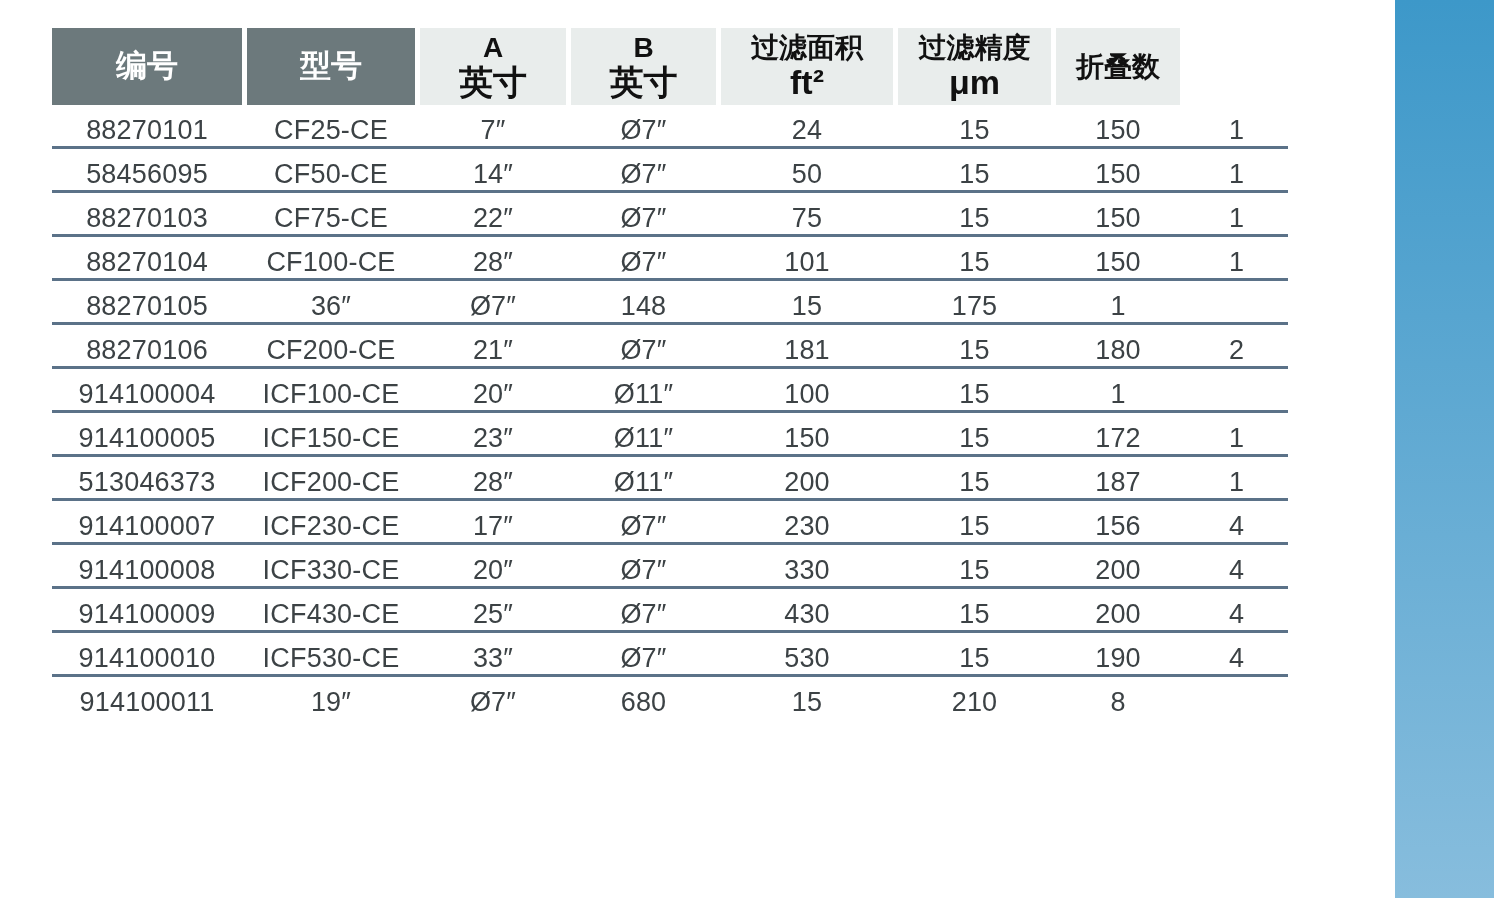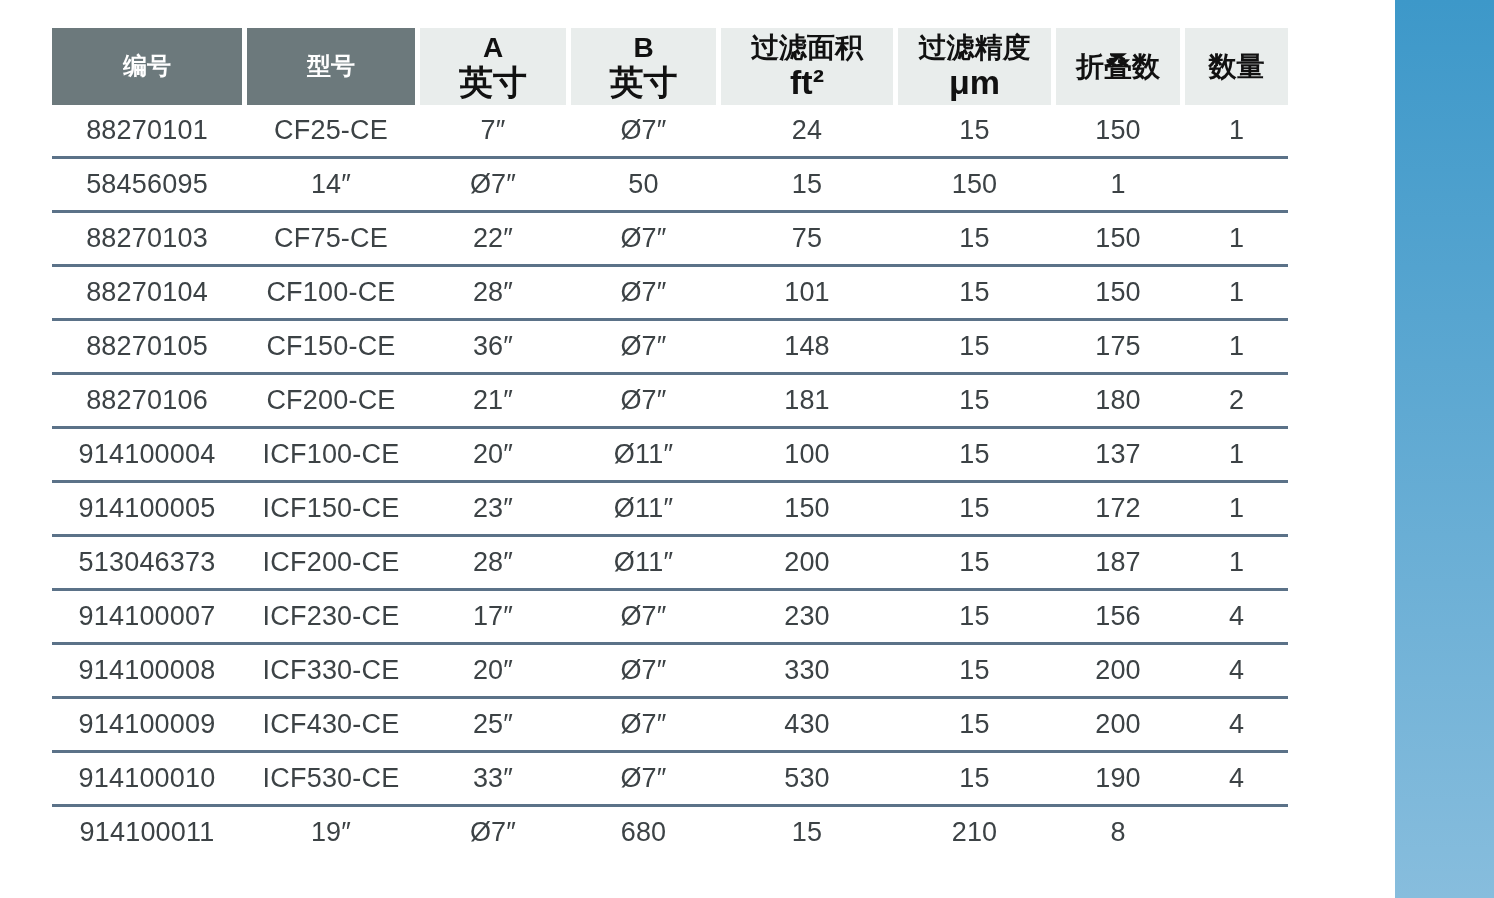--- a/index.html
+++ b/index.html
@@ -38,32 +38,32 @@
     flex-direction: column;
     align-items: center;
     justify-content: center;
     text-align: center;
     font-weight: bold;
     line-height: 1.12;
   }
   .th.dark {
     background: var(--header-dark, #6c797c);
     color: #ffffff;
-    font-size: 24px;
+    font-size: 31px;
   }
   .th.light {
     background: var(--header-light, #e9edec);
     color: #111111;
     font-size: 28px;
   }
   .th-sub { font-size: 34px; }
   .th-sub:empty { display: none; }
   .tbody { width: 100%; }
   .trow {
-    height: 54px;
+    height: 44px;
     border-bottom: 3px solid var(--divider, #5b7288);
   }
   .trow:last-child { border-bottom: none; }
   .td {
     height: 51px;
     display: flex;
     align-items: center;
     justify-content: center;
     font-size: 27px;
     color: var(--body-text, #3c4245);
@@ -99,39 +99,36 @@
         <span class="th-sub">ft²</span>
       </div>
       <div class="th light">
         <span class="th-main">过滤精度</span>
         <span class="th-sub">μm</span>
       </div>
       <div class="th light">
         <span class="th-main">折叠数</span>
 
       </div>
-      <div class="th light">
-        <span class="th-main">数量</span>
-
-      </div>
     </div>
 
     <div class="tbody">
         <div class="trow cols">
           <div class="td">88270101</div>
           <div class="td">CF25-CE</div>
           <div class="td">7″</div>
           <div class="td">Ø7″</div>
           <div class="td">24</div>
           <div class="td">15</div>
           <div class="td">150</div>
           <div class="td">1</div>
         </div>
         <div class="trow cols">
           <div class="td">58456095</div>
+          <div class="td">CF50-CE</div>
           <div class="td">14″</div>
           <div class="td">Ø7″</div>
           <div class="td">50</div>
           <div class="td">15</div>
           <div class="td">150</div>
           <div class="td">1</div>
         </div>
         <div class="trow cols">
           <div class="td">88270103</div>
           <div class="td">CF75-CE</div>
@@ -147,21 +144,20 @@
           <div class="td">CF100-CE</div>
           <div class="td">28″</div>
           <div class="td">Ø7″</div>
           <div class="td">101</div>
           <div class="td">15</div>
           <div class="td">150</div>
           <div class="td">1</div>
         </div>
         <div class="trow cols">
           <div class="td">88270105</div>
-          <div class="td">CF150-CE</div>
           <div class="td">36″</div>
           <div class="td">Ø7″</div>
           <div class="td">148</div>
           <div class="td">15</div>
           <div class="td">175</div>
           <div class="td">1</div>
         </div>
         <div class="trow cols">
           <div class="td">88270106</div>
           <div class="td">CF200-CE</div>
@@ -172,21 +168,20 @@
           <div class="td">180</div>
           <div class="td">2</div>
         </div>
         <div class="trow cols">
           <div class="td">914100004</div>
           <div class="td">ICF100-CE</div>
           <div class="td">20″</div>
           <div class="td">Ø11″</div>
           <div class="td">100</div>
           <div class="td">15</div>
-          <div class="td">137</div>
           <div class="td">1</div>
         </div>
         <div class="trow cols">
           <div class="td">914100005</div>
           <div class="td">ICF150-CE</div>
           <div class="td">23″</div>
           <div class="td">Ø11″</div>
           <div class="td">150</div>
           <div class="td">15</div>
           <div class="td">172</div>

